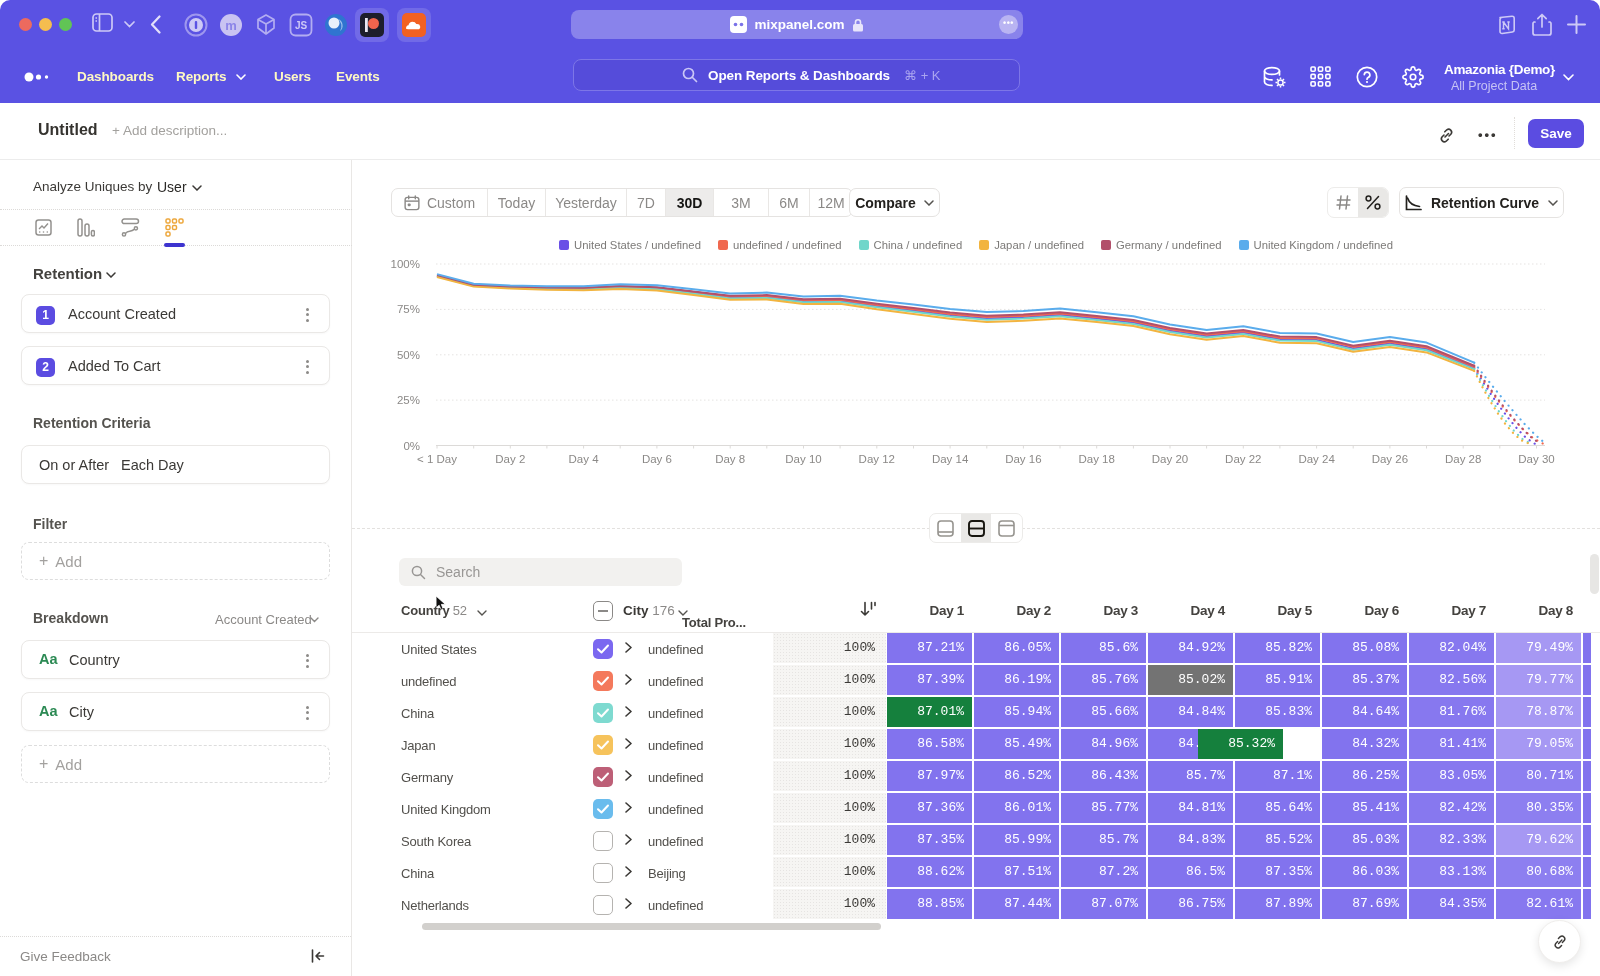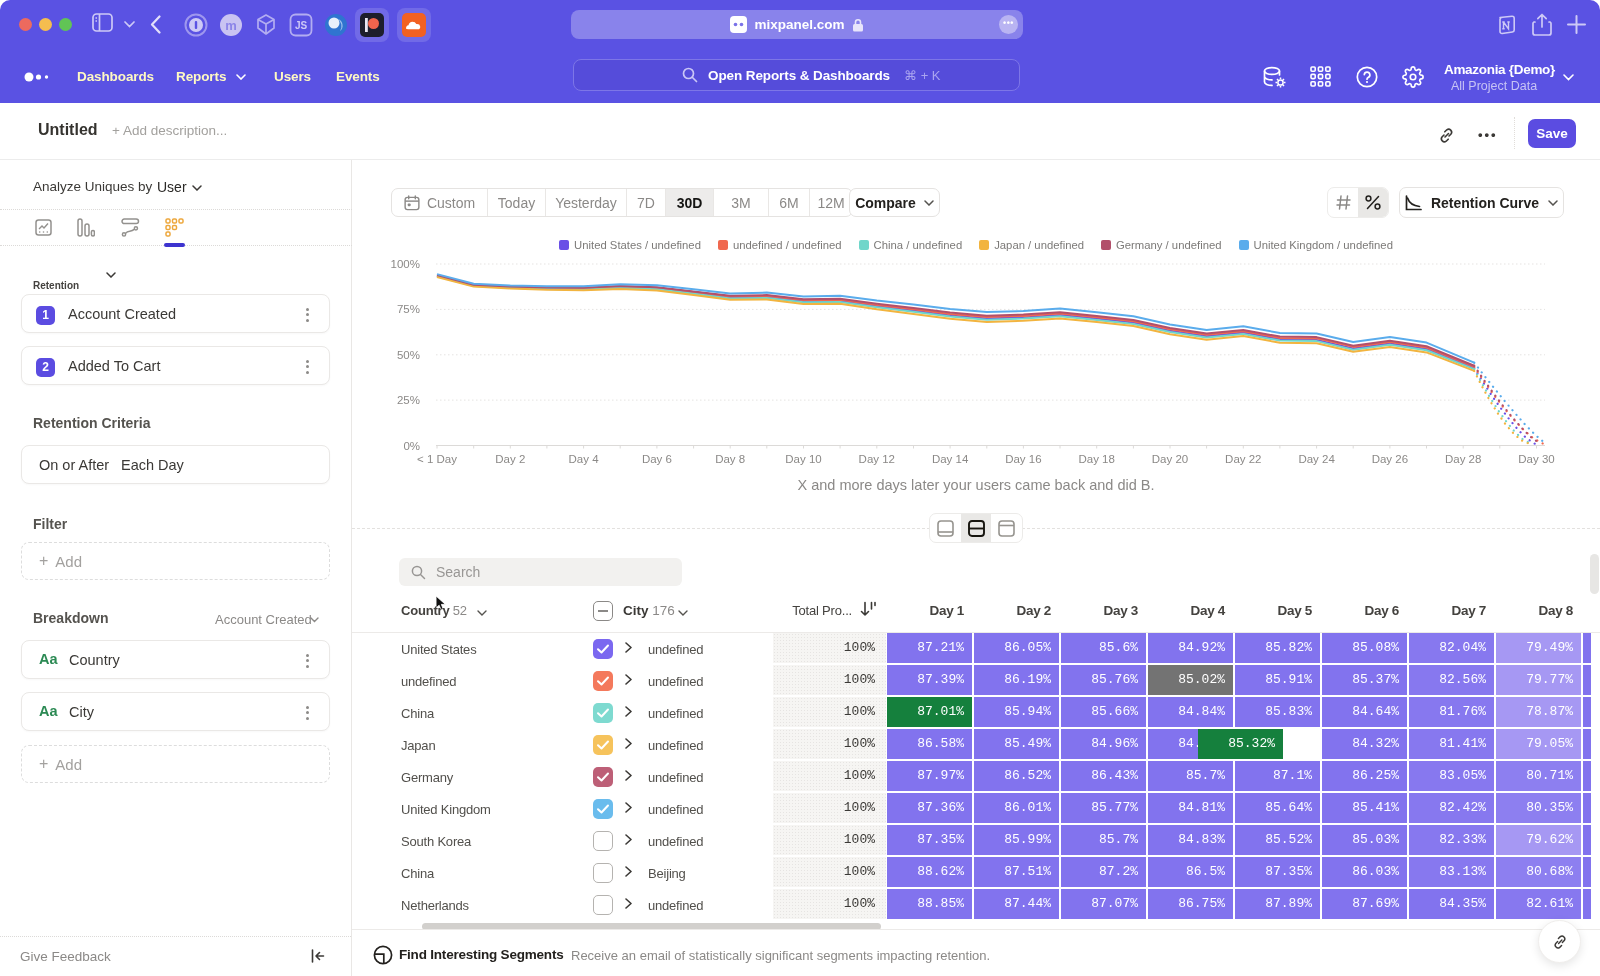--- a/index.html
+++ b/index.html
@@ -11,21 +11,21 @@
 .cicon { position:absolute; top:13px; color:#cdc9f6; }
 .urlbar { position:absolute; left:571px; top:10px; width:452px; height:29px; border-radius:8px; background:#8983eb; display:flex; align-items:center; justify-content:center; color:#fff; font-size:13.5px; font-weight:bold; }
 .urlmore { position:absolute; right:5px; top:5px; width:19px; height:19px; border-radius:50%; background:#b9b4f2; color:#fff; text-align:center; font-size:9px; line-height:17px; letter-spacing:.5px; font-weight:bold;}
 
 .apph { position:absolute; left:0; top:50px; width:1600px; height:53px; background:#5a52e3; color:#fff; }
 .nav { position:absolute; top:0; height:53px; display:flex; align-items:center; font-size:13.5px; font-weight:bold; color:#fef9c3; letter-spacing:-0.1px; }
 .searchbar { position:absolute; left:573px; top:9px; width:447px; height:32px; background:#554cda; border:1px solid #7d76e7; border-radius:8px; display:flex; align-items:center; }
 .hdricon { position:absolute; top:16px; }
 
 .toolbar { position:absolute; left:0; top:103px; width:1600px; height:57px; background:#fff; border-bottom:1px solid #ececec; }
-.savebtn { position:absolute; left:1528px; top:16px; width:48px; height:29px; background:#5b4ce1; border-radius:7px; color:#fff; font-size:13.5px; font-weight:bold; text-align:center; line-height:29px; }
+.savebtn { position:absolute; left:1528px; top:16px; width:56px; height:29px; background:#5b4ce1; border-radius:7px; color:#fff; font-size:13.5px; font-weight:bold; text-align:center; line-height:29px; }
 
 .sidebar { position:absolute; left:0; top:160px; width:352px; height:816px; background:#fff; border-right:1px solid #e9e7e5; }
 .scard { position:absolute; left:21px; width:309px; height:39px; background:#fff; border:1px solid #eae8e6; border-radius:8px; box-shadow:0 1px 2px rgba(0,0,0,.03); }
 .dashcard { position:absolute; left:21px; width:309px; height:38px; border:1px dashed #ddd; border-radius:8px; color:#a3a19f; font-size:15px; display:flex; align-items:center; padding-left:17px; }
 .numchip { position:absolute; left:14px; top:11px; width:19px; height:19px; background:#5b4ce1; border-radius:5px; color:#fff; font-size:12px; font-weight:bold; text-align:center; line-height:19px; }
 .kebab { position:absolute; right:20px; top:13px; width:3px; color:#8c8a88; }
 .kebab i { display:block; width:3px; height:3px; border-radius:50%; background:#8c8a88; margin-bottom:2.4px; }
 .slabel { position:absolute; left:33px; font-size:14.5px; font-weight:bold; color:#44423f; }
 .cardtext { position:absolute; left:46px; top:11px; font-size:14.5px; color:#3b3936; }
 .dotsep { position:absolute; left:0; width:352px; border-top:1px dotted #dcdad8; }
@@ -237,21 +237,21 @@
           <rect x="1" y="1" width="4" height="4" rx="1.3"></rect>
           <rect x="7.5" y="1" width="4" height="4" rx="1.3"></rect>
           <rect x="14" y="1" width="4" height="4" rx="1.3"></rect>
           <rect x="1" y="7.5" width="4" height="4" rx="1.3"></rect>
           <rect x="7.5" y="7.5" width="4" height="4" rx="1.3"></rect>
           <rect x="1" y="14" width="4" height="4" rx="1.3"></rect>
         </g>
       </svg>
     <div style="position:absolute;left:164px;top:83px;width:21px;height:3.5px;background:#3d33cf;border-radius:2px;z-index:3"></div>
     <div class="dotsep" style="top:85px"></div>
-    <div class="slabel" style="top:120px;font-size:10px">Retention</div>
+    <div class="slabel" style="top:105px;font-size:15px">Retention</div>
     <svg style="position:absolute;left:106px;top:112px" width="10" height="6" viewBox="0 0 10 6">
         <path d="M1 1 L5 5 L9 1" stroke="#3b3936" stroke-width="1.5" fill="none" stroke-linecap="round"></path>
       </svg>
     <div class="scard" style="top:134px">
       <div class="numchip">1</div>
       <div class="cardtext">Account Created</div>
       <div class="kebab">
           <i></i>
           <i></i>
           <i></i>
@@ -424,21 +424,20 @@
 <polyline fill="none" stroke="#70d6ca" stroke-width="2" stroke-linejoin="round" points="85.0,21.3 121.7,31.0 158.3,32.8 194.9,34.0 231.6,34.4 268.2,32.9 304.9,34.3 341.6,38.8 378.2,43.4 414.8,43.0 451.5,47.2 488.1,47.0 524.8,52.3 561.5,56.8 598.1,61.6 634.8,64.7 671.4,63.6 708.0,61.3 744.7,64.9 781.4,68.9 818.0,77.1 854.6,82.5 891.3,78.9 927.9,85.6 964.6,86.1 1001.2,94.7 1037.9,89.8 1074.5,95.2 1122.2,114.1"></polyline>
 <polyline fill="none" stroke="#70d6ca" stroke-width="2.2" stroke-dasharray="0.1 6" stroke-linecap="round" points="1122.2,114.1 1130.3,129.1 1138.4,143.1 1146.5,155.8 1154.7,167.1 1162.8,176.8 1170.9,184.4 1179.0,188.7"></polyline>
 <polyline fill="none" stroke="#f2b43f" stroke-width="2" stroke-linejoin="round" points="85.0,22.0 121.7,31.6 158.3,33.4 194.9,34.8 231.6,35.3 268.2,33.9 304.9,35.5 341.6,40.0 378.2,44.8 414.8,44.5 451.5,48.9 488.1,48.8 524.8,54.3 561.5,58.9 598.1,63.8 634.8,66.9 671.4,65.8 708.0,63.5 744.7,67.1 781.4,71.1 818.0,79.2 854.6,84.7 891.3,81.1 927.9,87.8 964.6,88.3 1001.2,96.8 1037.9,91.9 1074.5,97.4 1122.2,115.9"></polyline>
 <polyline fill="none" stroke="#f2b43f" stroke-width="2.2" stroke-dasharray="0.1 6" stroke-linecap="round" points="1122.2,115.9 1130.0,131.5 1137.9,145.7 1145.8,158.4 1153.6,169.4 1161.5,178.5 1169.3,185.3 1177.2,188.7"></polyline>
 <polyline fill="none" stroke="#b2506b" stroke-width="2" stroke-linejoin="round" points="85.0,20.1 121.7,29.8 158.3,31.6 194.9,32.5 231.6,32.8 268.2,31.0 304.9,32.2 341.6,36.4 378.2,40.8 414.8,40.1 451.5,44.2 488.1,43.7 524.8,48.8 561.5,53.1 598.1,57.6 634.8,60.7 671.4,59.6 708.0,57.3 744.7,60.9 781.4,64.9 818.0,73.1 854.6,78.5 891.3,74.9 927.9,81.6 964.6,82.1 1001.2,90.7 1037.9,85.8 1074.5,91.2 1122.2,110.7"></polyline>
 <polyline fill="none" stroke="#b2506b" stroke-width="2.2" stroke-dasharray="0.1 6" stroke-linecap="round" points="1122.2,110.7 1131.6,124.5 1141.0,137.6 1150.5,150.1 1159.9,161.8 1169.3,172.5 1178.7,181.9 1188.2,188.7"></polyline>
 <polyline fill="none" stroke="#5aacec" stroke-width="2" stroke-linejoin="round" points="85.0,19.1 121.7,28.7 158.3,30.5 194.9,31.2 231.6,31.3 268.2,29.3 304.9,30.2 341.6,34.2 378.2,38.4 414.8,37.6 451.5,41.4 488.1,40.7 524.8,45.6 561.5,49.6 598.1,54.0 634.8,57.1 671.4,56.0 708.0,53.6 744.7,57.3 781.4,61.3 818.0,69.4 854.6,74.9 891.3,71.3 927.9,78.0 964.6,78.5 1001.2,87.0 1037.9,82.1 1074.5,87.6 1122.2,107.7"></polyline>
 <polyline fill="none" stroke="#5aacec" stroke-width="2.2" stroke-dasharray="0.1 6" stroke-linecap="round" points="1122.2,107.7 1132.4,120.9 1142.6,133.7 1152.8,146.2 1163.0,158.2 1173.2,169.6 1183.5,180.1 1193.7,188.7"></polyline>
 
 </svg>
-<div class="caption">X and more days later your users came back and did B.</div>
 <div style="position:absolute;left:0;top:368px;width:1248px;border-top:1px dashed #e3e1df"></div>
 <div class="toggles">
   <div>
           <svg width="17" height="17" viewBox="0 0 17 17">
             <rect x="1" y="1" width="15" height="15" rx="3" stroke="#96948f" stroke-width="1.6" fill="none"></rect>
             <path d="M1 12 H16" stroke="#96948f" stroke-width="1.6"></path>
           </svg>
         </div>
   <div style="background:#e9e8e6;border-radius:0">
           <svg width="17" height="17" viewBox="0 0 17 17">
@@ -467,21 +466,21 @@
         <span style="position:absolute;left:49px;top:13px;font-size:13px;font-weight:bold;color:#44423f;letter-spacing:-0.2px">Country <span style="font-weight:normal;color:#8b8987">52</span></span>
         <svg style="position:absolute;left:125px;top:20px" width="10" height="6" viewBox="0 0 10 6">
           <path d="M1 1 L5 5 L9 1" stroke="#55534f" stroke-width="1.4" fill="none" stroke-linecap="round"></path>
         </svg>
         <span style="position:absolute;left:241px;top:11px;width:20px;height:20px;border:1.5px solid #8b8987;border-radius:5px"></span>
         <span style="position:absolute;left:246px;top:19.5px;width:10px;height:2px;background:#8b8987"></span>
         <span style="position:absolute;left:271px;top:13px;font-size:13.5px;font-weight:bold;color:#3b3936">City <span style="font-weight:normal;color:#8b8987">176</span></span>
         <svg style="position:absolute;left:326px;top:20px" width="10" height="6" viewBox="0 0 10 6">
           <path d="M1 1 L5 5 L9 1" stroke="#55534f" stroke-width="1.4" fill="none" stroke-linecap="round"></path>
         </svg>
-        <span style="position:absolute;left:330px;top:13px;width:170px;text-align:right;font-size:13px;font-weight:normal;color:#44423f;letter-spacing:-0.2px">Total Pro...</span>
+        <span style="position:absolute;left:330px;top:25px;width:170px;text-align:left;font-size:13px;font-weight:bold;color:#44423f;letter-spacing:-0.2px">Total Pro...</span>
         <svg style="position:absolute;left:508px;top:11px" width="16" height="17" viewBox="0 0 16 17">
           <path d="M5 1.5 V14 M5 14 L1.5 10.5 M5 14 L8.5 10.5" stroke="#3b3936" stroke-width="1.6" fill="none" stroke-linecap="round" stroke-linejoin="round"></path>
           <path d="M11.5 1.5 V8 M15 1.5 V4.5" stroke="#3b3936" stroke-width="1.6" stroke-linecap="round"></path>
         </svg>
         <span class="dayh" style="left:535px;top:13px">Day 1</span>
         <span class="dayh" style="left:622px;top:13px">Day 2</span>
         <span class="dayh" style="left:709px;top:13px">Day 3</span>
         <span class="dayh" style="left:796px;top:13px">Day 4</span>
         <span class="dayh" style="left:883px;top:13px">Day 5</span>
         <span class="dayh" style="left:970px;top:13px">Day 6</span>
@@ -657,27 +656,19 @@
         <span class="hc" style="left:709px;background:#8273ee">87.07%</span>
         <span class="hc" style="left:796px;background:#8273ee">86.75%</span>
         <span class="hc" style="left:883px;background:#8273ee">87.89%</span>
         <span class="hc" style="left:970px;background:#8273ee">87.69%</span>
         <span class="hc" style="left:1057px;background:#8273ee">84.35%</span>
         <span class="hc" style="left:1144px;background:#8778ef">82.61%</span>
         <span class="hc" style="left:1231px;width:8px;background:#8273ee"></span>
       </div>
 <div style="position:absolute;left:70px;top:763px;width:459px;height:7px;background:#d2d0cd;border-radius:4px"></div>
 <div style="position:absolute;left:1238px;top:394px;width:9px;height:40px;background:#e7e6e4;border-radius:5px"></div>
-<div style="position:absolute;left:0;top:769px;width:1248px;height:47px;background:#fff;border-top:1px solid #eceae8">
-  <svg style="position:absolute;left:21px;top:15px" width="20" height="20" viewBox="0 0 20 20">
-          <circle cx="10" cy="10" r="8.6" stroke="#23211e" stroke-width="1.7" fill="none"></circle>
-          <path d="M2 9.2 H10.8 V18.2" stroke="#23211e" stroke-width="1.7" fill="none"></path>
-        </svg>
-  <span style="position:absolute;left:47px;top:17px;font-size:13.5px;font-weight:bold;color:#23211e;letter-spacing:-0.2px">Find Interesting Segments</span>
-  <span style="position:absolute;left:219px;top:18px;font-size:13px;color:#8b8987">Receive an email of statistically significant segments impacting retention.</span>
-</div>
 <div style="position:absolute;left:1186px;top:760px;width:43px;height:43px;border-radius:50%;background:#fff;border:1px solid #f0eeec;box-shadow:0 3px 10px rgba(0,0,0,.10);display:flex;align-items:center;justify-content:center;z-index:5">
   <svg width="16" height="16" viewBox="0 0 17 17">
           <path d="M7 10 L10.5 6.5 M6 8 L4 10 a3 3 0 0 0 4.2 4.2 l2-2 M11 9 l2-2 A3 3 0 0 0 8.8 2.8 l-2 2" stroke="#3b3936" stroke-width="1.5" fill="none" stroke-linecap="round"></path>
         </svg>
 </div>
 </div>
 </div>
 
 </body></html>

